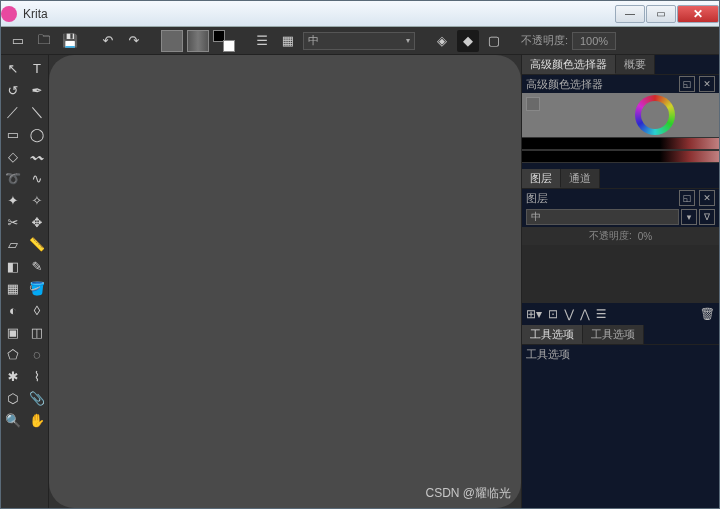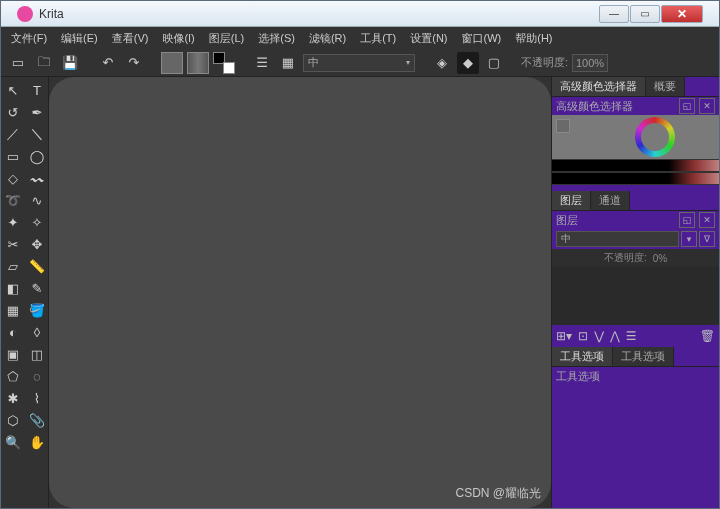--- a/index.html
+++ b/index.html
@@ -1,43 +1,43 @@
 <!DOCTYPE html>
 <html><head>
 <meta charset="utf-8">
 <style>
 * { margin: 0; padding: 0; box-sizing: border-box; font-family: "Microsoft YaHei", sans-serif; user-select: none; }
 html, body { width: 720px; height: 509px; overflow: hidden; }
 .window { width: 720px; height: 509px; background: #323232; display: flex; flex-direction: column; border: 1px solid #5a6a78; }
-.titlebar { height: 26px; background: linear-gradient(#f5f9fd, #dae6f1); display: flex; align-items: center; padding: 0 16px; border-bottom: 1px solid #9aa; }
+.titlebar { height: 26px; background: linear-gradient(#f5f9fd, #dae6f1); display: flex; align-items: center; padding: 0 0; border-bottom: 1px solid #9aa; }
 .titlebar-icon { width: 16px; height: 16px; background: #e849a0; border-radius: 50%; margin-right: 6px; }
 .titlebar-title { font-size: 12px; color: #333; flex: 1; }
 .win-btns { display: flex; gap: 1px; }
 .win-btn { width: 30px; height: 18px; background: linear-gradient(#f0f4f8,#d8e0e8); border: 1px solid #9ab; border-radius: 2px; display: flex; align-items: center; justify-content: center; font-size: 10px; color: #333; }
 .win-btn.close { background: linear-gradient(#e86060,#c03030); color: #fff; width: 42px; font-size: 12px; font-weight: bold; }
 .menubar { height: 22px; background: #323232; display: flex; align-items: center; padding: 0 4px; gap: 2px; }
 .menu-item { font-size: 11px; color: #ccc; padding: 2px 6px; }
 .toolbar { height: 28px; background: #323232; display: flex; align-items: center; padding: 0 6px; gap: 4px; border-bottom: 1px solid #222; }
 .tb-btn { width: 22px; height: 22px; display: flex; align-items: center; justify-content: center; color: #ccc; font-size: 13px; border-radius: 2px; }
 .tb-sep { width: 8px; }
 .brush-sel { width: 22px; height: 22px; background: #666; border: 1px solid #888; }
 .brush-sel.b2 { background: linear-gradient(90deg,#555,#777,#555); }
 .color-patch { width: 22px; height: 22px; position: relative; }
 .color-patch .fg { position: absolute; width: 12px; height: 12px; background: #000; left: 0; top: 0; border: 1px solid #888; }
 .color-patch .bg { position: absolute; width: 12px; height: 12px; background: #fff; right: 0; bottom: 0; border: 1px solid #888; }
 .combo { height: 18px; background: #3a3a3a; border: 1px solid #555; color: #aaa; font-size: 11px; padding: 0 4px; display: flex; align-items: center; gap: 4px; }
 .combo.wide { width: 112px; }
 .combo .arrow { margin-left: auto; font-size: 8px; }
 .opacity-box { display: flex; align-items: center; gap: 4px; font-size: 11px; color: #999; }
-.opacity-val { width: 36px; height: 18px; background: #3a3a3a; border: 1px solid #555; text-align: center; line-height: 16px; }
+.opacity-val { width: 44px; height: 18px; background: #3a3a3a; border: 1px solid #555; text-align: center; line-height: 16px; }
 .main { flex: 1; display: flex; min-height: 0; }
 .toolbox { width: 48px; background: #323232; display: grid; grid-template-columns: 24px 24px; grid-auto-rows: 22px; padding: 2px 0; border-right: 1px solid #222; }
 .tool { display: flex; align-items: center; justify-content: center; color: #d0d0d0; font-size: 13px; }
 .canvas { flex: 1; background: #4a4a4a; position: relative; border-radius: 25px; }
-.right-panel { width: 168px; background: #4c1d95; display: flex; flex-direction: column; border-left: 1px solid #222; font-size: 11px; color: #aaa; }
+.right-panel { width: 198px; background: #0f172a; display: flex; flex-direction: column; border-left: 1px solid #222; font-size: 11px; color: #aaa; }
 .tabs { display: flex; height: 20px; border-bottom: 1px solid #222; }
 .tab { padding: 2px 8px; color: #aaa; background: #323232; border-right: 1px solid #222; }
 .tab.active { background: #3c3c3c; color: #ddd; border-bottom: 1px solid #3c3c3c; }
 .panel-header { display: flex; align-items: center; justify-content: space-between; padding: 2px 4px; height: 18px; }
 .panel-header .icons { display: flex; gap: 4px; }
 .color-selector { height: 44px; background: #7a7a7a; position: relative; margin: 0; }
 .color-wheel { position: absolute; right: 44px; top: 2px; width: 40px; height: 40px; border-radius: 50%; background: conic-gradient(red,yellow,lime,cyan,blue,magenta,red); opacity: 0.65; }
 .color-wheel::after { content:""; position:absolute; inset:6px; border-radius:50%; background:#7a7a7a; }
 .color-strips { height: 26px; background: #000; display:flex; flex-direction:column; }
 .strip { flex:1; background: linear-gradient(90deg,#000,#000 70%,#8a3030,#c08080); border-top:1px solid #333; border-bottom:1px solid #333; }
@@ -59,33 +59,20 @@
   <div class="titlebar">
     <div class="titlebar-icon"></div>
     <div class="titlebar-title">Krita</div>
     <div class="win-btns">
       <div class="win-btn">—</div>
       <div class="win-btn">▭</div>
       <div class="win-btn close">✕</div>
     </div>
   </div>
 
-  <div class="menubar">
-    <div class="menu-item">文件(F)</div>
-    <div class="menu-item">编辑(E)</div>
-    <div class="menu-item">查看(V)</div>
-    <div class="menu-item">映像(I)</div>
-    <div class="menu-item">图层(L)</div>
-    <div class="menu-item">选择(S)</div>
-    <div class="menu-item">滤镜(R)</div>
-    <div class="menu-item">工具(T)</div>
-    <div class="menu-item">设置(N)</div>
-    <div class="menu-item">窗口(W)</div>
-    <div class="menu-item">帮助(H)</div>
-  </div>
 
   <div class="toolbar">
     <div class="tb-btn">▭</div>
     <div class="tb-btn">🗀</div>
     <div class="tb-btn">💾</div>
     <div class="tb-sep"></div>
     <div class="tb-btn">↶</div>
     <div class="tb-btn">↷</div>
     <div class="tb-sep"></div>
     <div class="brush-sel"></div>

